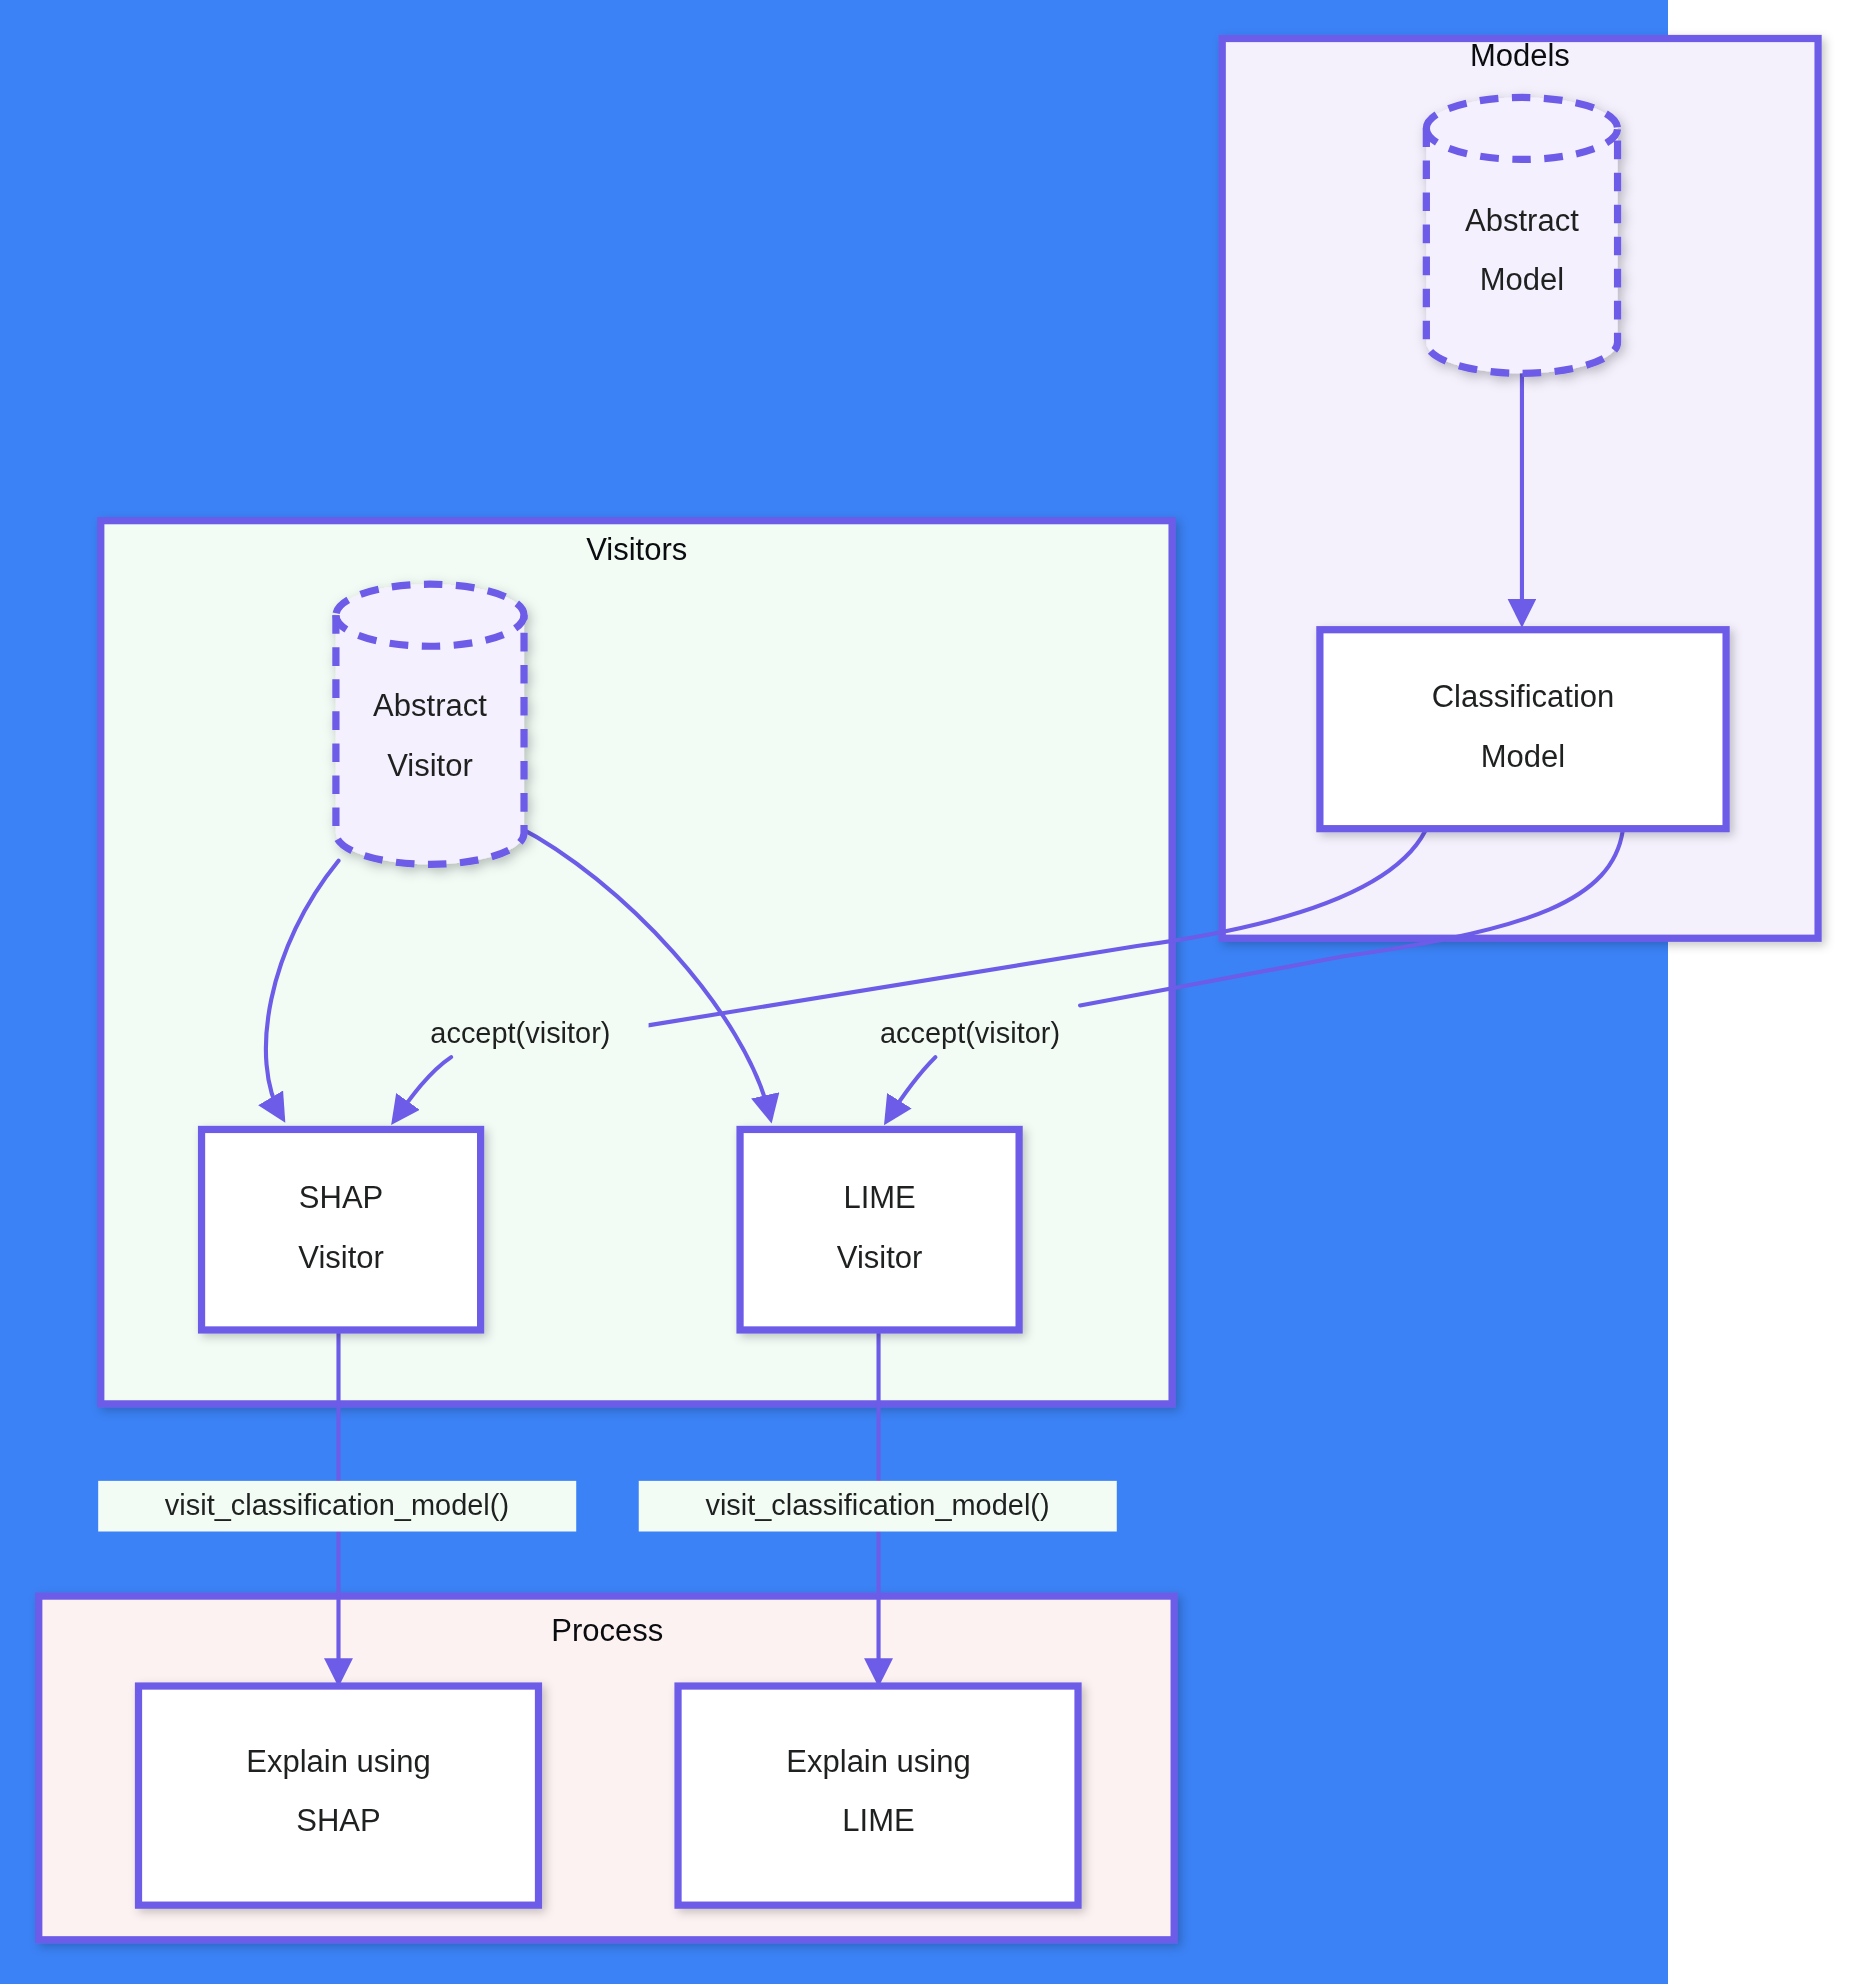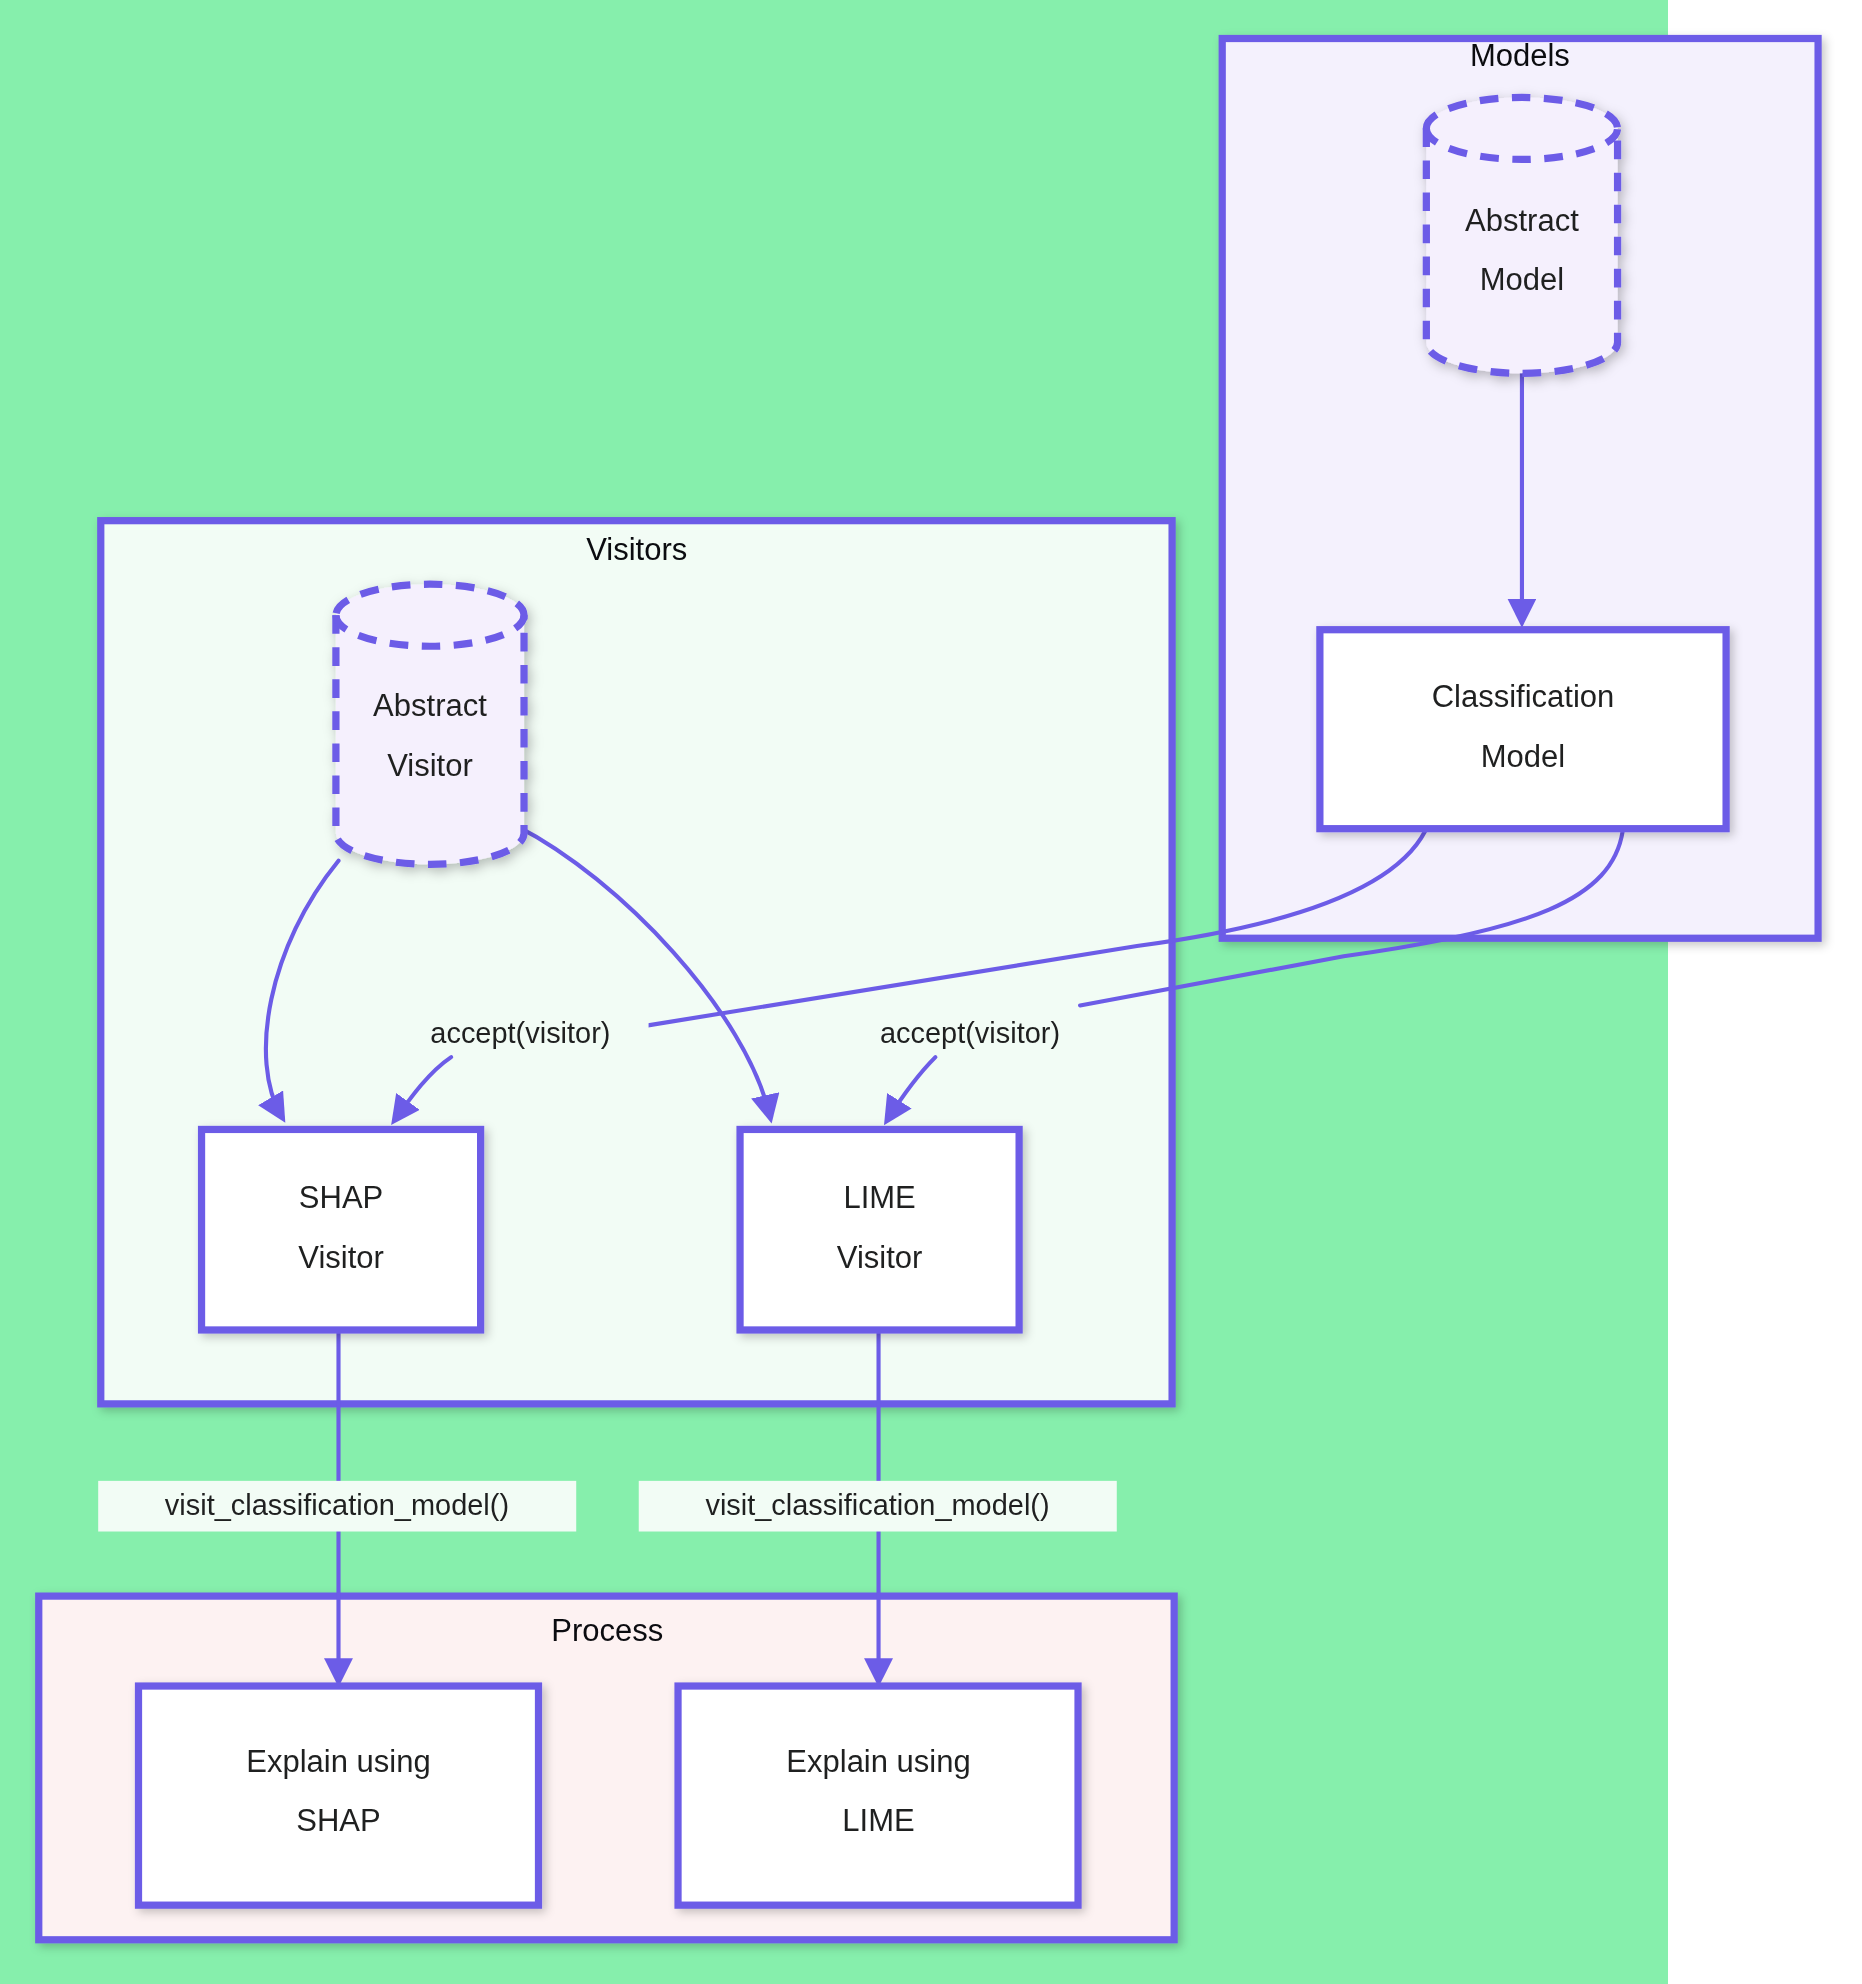--- a/index.html
+++ b/index.html
@@ -4,21 +4,21 @@
 <style>
   html, body {
     margin: 0;
     padding: 0;
     background: #ffffff;
   }
   #stage {
     position: relative;
     width: 1668px;
     height: 1985px;
-    background: #86efac;
+    background: #3b82f6;
     font-family: "Liberation Sans", sans-serif;
   }
   svg#diagram {
     position: absolute;
     top: 0; left: 0;
     width: 1862px;
     height: 1985px;
     display: block;
   }
   .subgraph-rect {

